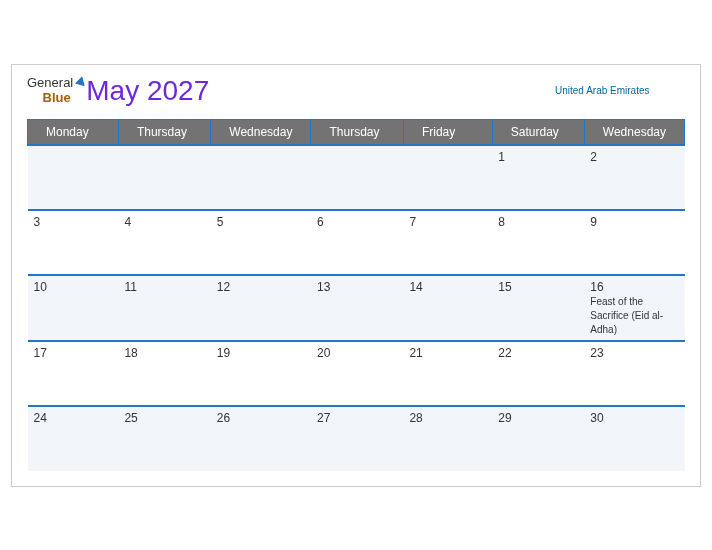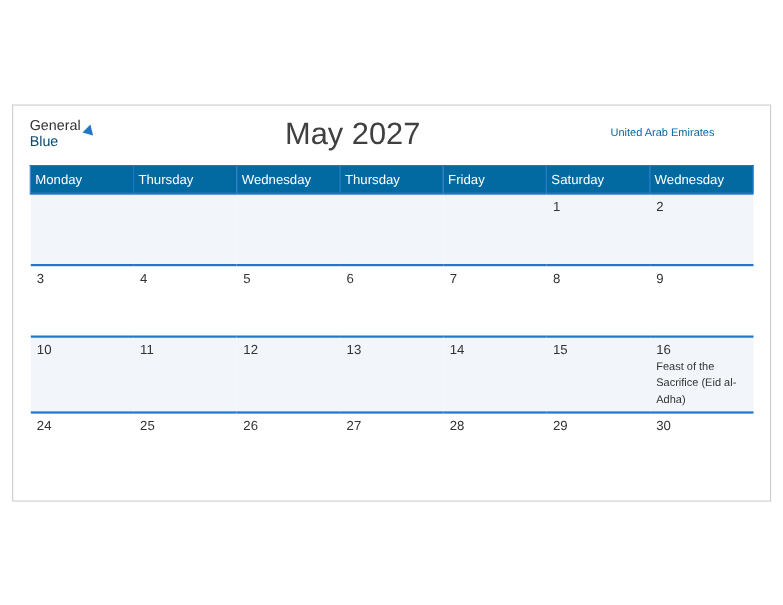--- a/index.html
+++ b/index.html
@@ -29,50 +29,51 @@
       flex-direction: column;
       line-height: 1.1;
     }
     .logo-general {
       font-size: 13px;
       color: #333;
       font-weight: normal;
     }
     .logo-blue {
       font-size: 13px;
-      color: #0c4a6e;
-      font-weight: normal;
+      color: #a16207;
+      font-weight: bold;
+      text-align: center;
     }
     .logo-row {
       display: flex;
-      align-items: flex-end;
+      align-items: flex-start;
     }
     .title {
       font-size: 28px;
-      color: #404040;
+      color: #6d28d9;
       font-weight: normal;
-      text-align: center;
+      text-align: left;
       flex: 1;
     }
     .country {
       font-size: 10px;
       color: #0369a1;
       text-align: left;
       min-width: 130px;
     }
     .calendar-grid {
       width: 100%;
       border-collapse: collapse;
     }
     .calendar-grid thead tr th {
-      background: #0369a1;
+      background: #737373;
       color: #fff;
       font-size: 12px;
       font-weight: normal;
-      padding: 5px 4px;
+      padding: 5px 18px;
       text-align: left;
       border: 1px solid #2176c8;
     }
     .calendar-grid tbody tr td {
       width: calc(100% / 7);
       vertical-align: top;
       padding: 4px 6px;
       font-size: 12px;
       color: #333;
       border-top: 2px solid #2176c8;
@@ -181,20 +182,43 @@
           <td>
             <span class="day-num">14</span>
           </td>
           <td>
             <span class="day-num">15</span>
           </td>
           <td><span class="day-num">16</span><span class="event-text">Feast of the Sacrifice (Eid al-Adha)</span></td>
         </tr>
         <tr>
           <td>
+            <span class="day-num">17</span>
+          </td>
+          <td>
+            <span class="day-num">18</span>
+          </td>
+          <td>
+            <span class="day-num">19</span>
+          </td>
+          <td>
+            <span class="day-num">20</span>
+          </td>
+          <td>
+            <span class="day-num">21</span>
+          </td>
+          <td>
+            <span class="day-num">22</span>
+          </td>
+          <td>
+            <span class="day-num">23</span>
+          </td>
+        </tr>
+        <tr>
+          <td>
             <span class="day-num">24</span>
           </td>
           <td>
             <span class="day-num">25</span>
           </td>
           <td>
             <span class="day-num">26</span>
           </td>
           <td>
             <span class="day-num">27</span>

